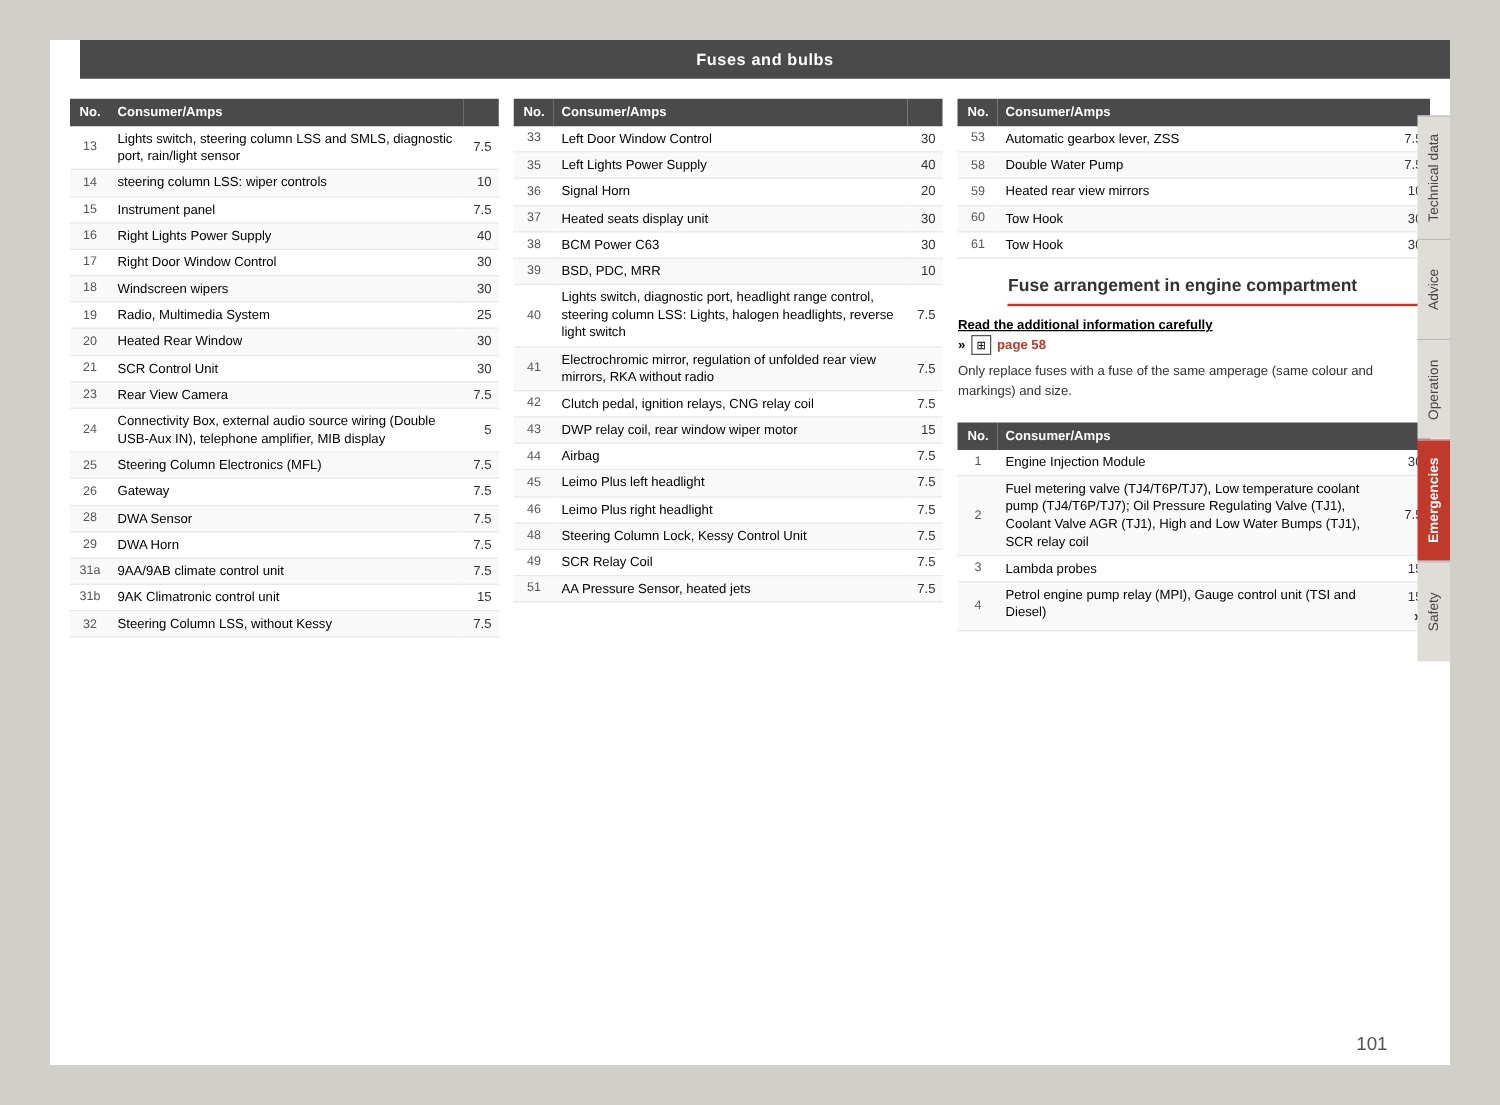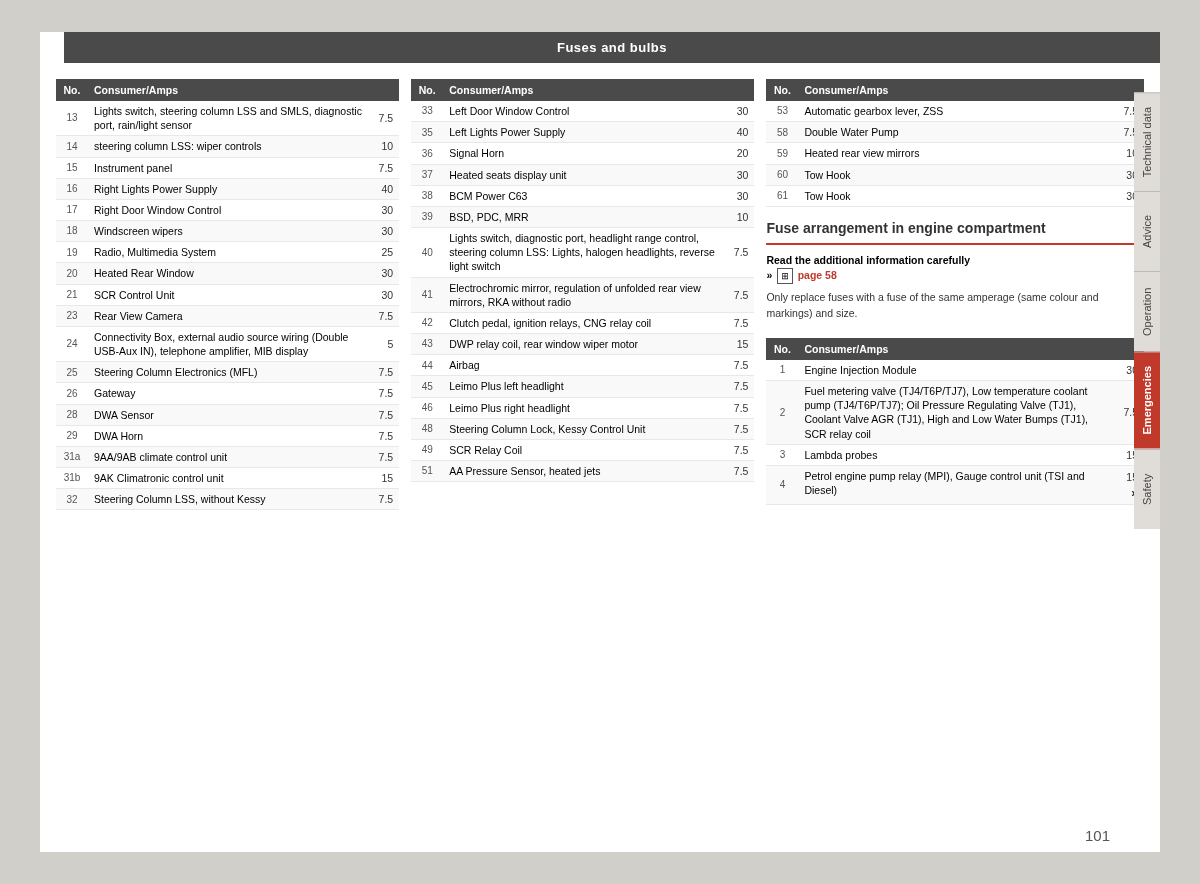--- a/index.html
+++ b/index.html
@@ -92,28 +92,30 @@
       background: #f9f9f9;
     }
     .fuse-section-title {
       font-size: 14px;
       font-weight: bold;
       color: #333;
       border-bottom: 2px solid #c0392b;
       padding-bottom: 6px;
       margin-bottom: 8px;
       line-height: 1.3;
+      margin-left: 40px;
     }
     .fuse-note {
       font-size: 10.5px;
       margin-bottom: 6px;
       line-height: 1.4;
     }
     .fuse-note strong {
       font-weight: bold;
+      text-decoration: underline;
     }
     .fuse-note .page-ref {
       color: #c0392b;
       font-weight: bold;
     }
     .fuse-note .arrows {
       font-weight: bold;
     }
     .fuse-body-text {
       font-size: 10.5px;

